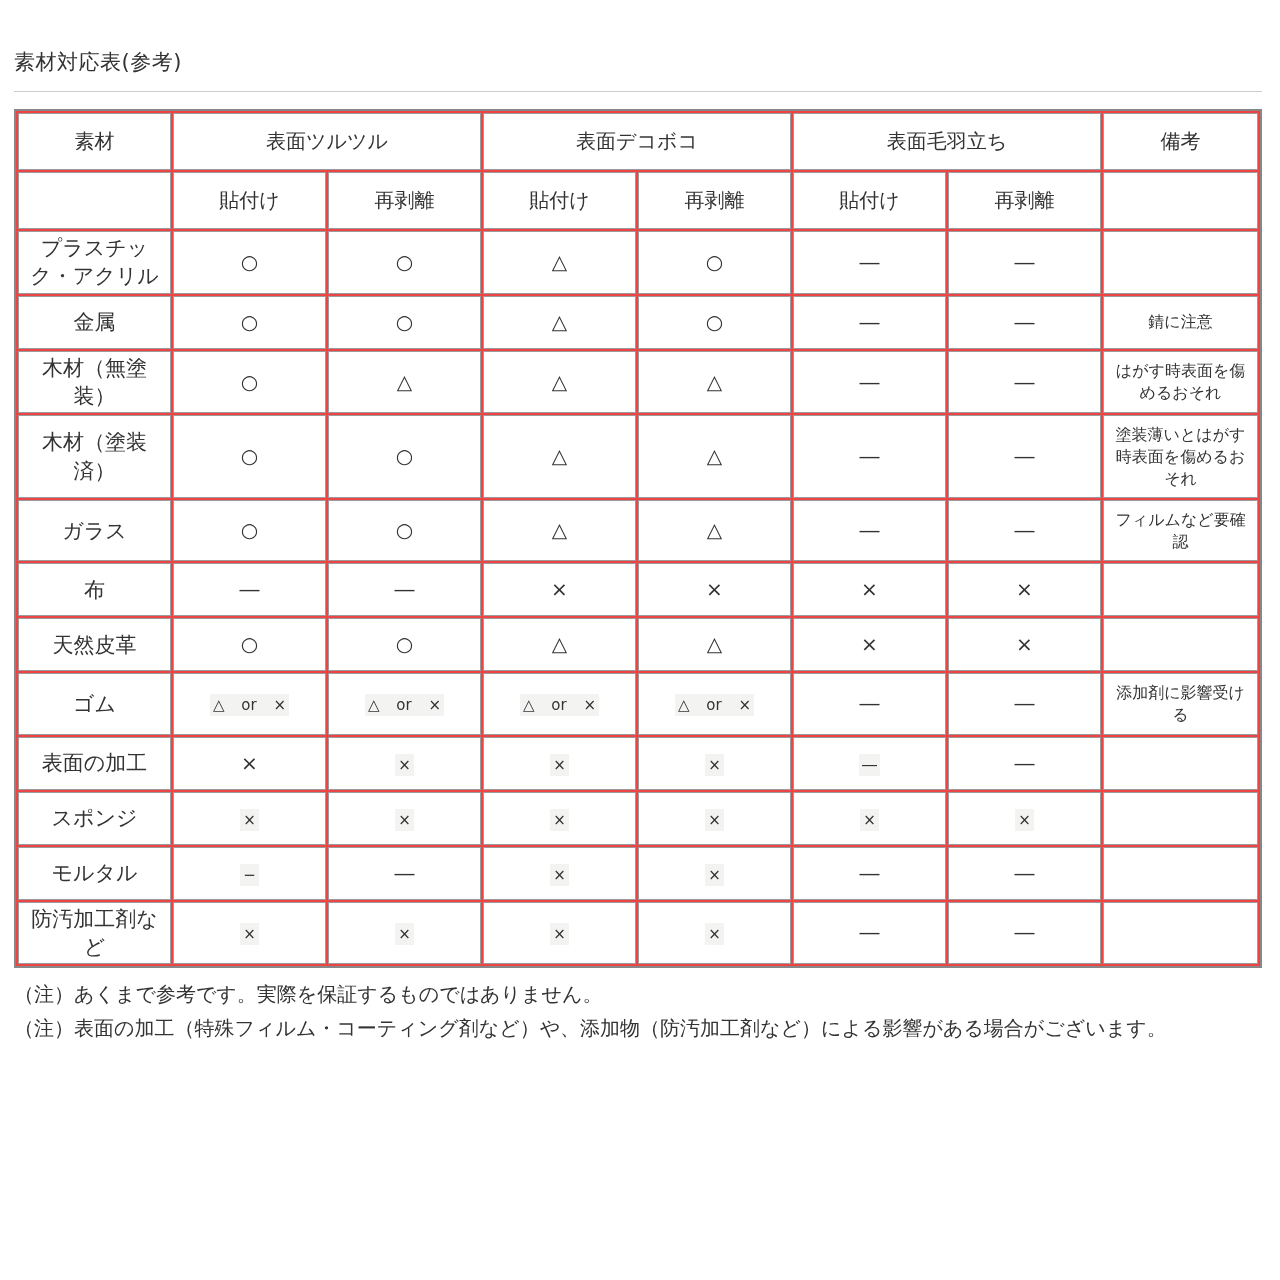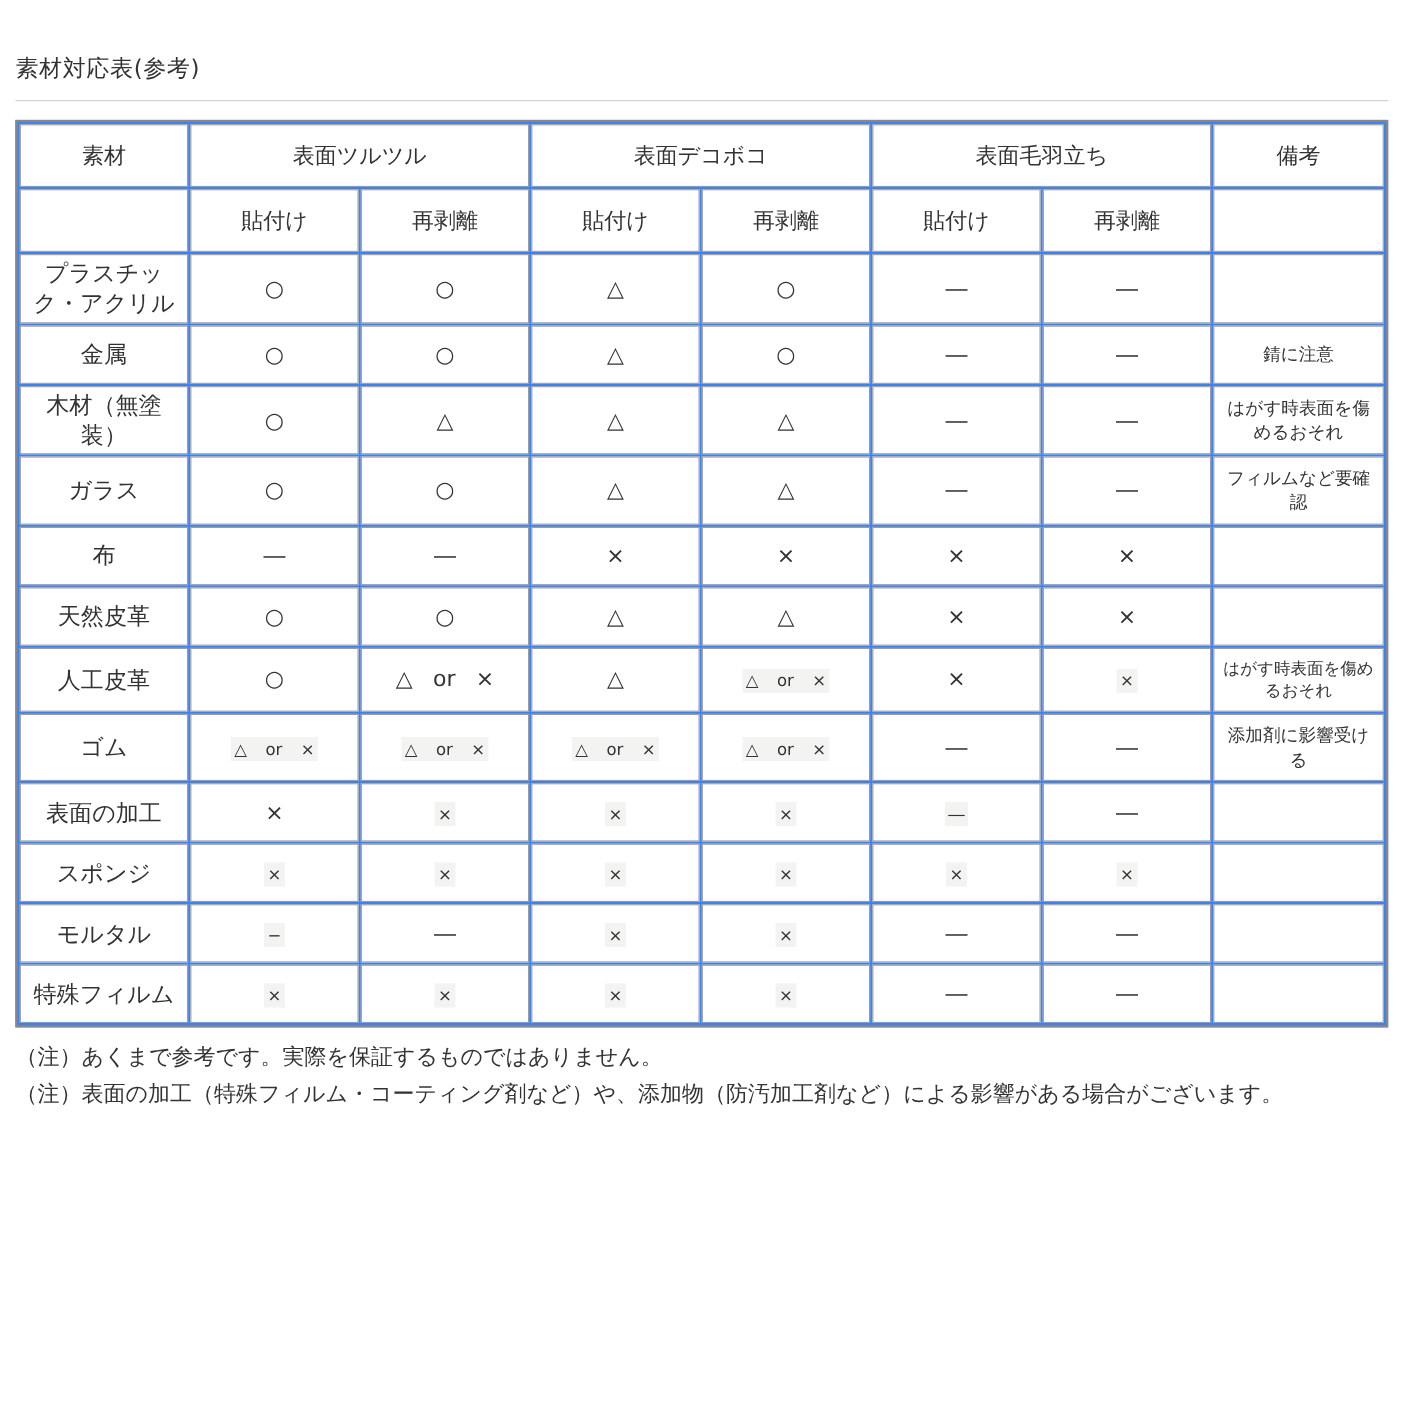--- a/index.html
+++ b/index.html
@@ -8,21 +8,21 @@
 
   .title { font-size:21px; font-weight:normal; margin:0 0 15px 0; color:#333; letter-spacing:0.5px; }
   .divider { border:none; border-top:1px solid #cccccc; margin:0 0 17px 0; }
 
   table.compat {
     width:1248px;
     table-layout:fixed;
     border-collapse:separate;
     border-spacing:2px;
     border:2px solid #878787;
-    background:#3b82f6;
+    background:#ef4444;
   }
   .compat th, .compat td {
     border:1px solid #9b9b9b;
     background:#ffffff;
     text-align:center;
     vertical-align:middle;
     font-weight:normal;
     font-size:20px;
     color:#333;
     padding:12px 6px;
@@ -104,20 +104,30 @@
           <th class="mat">木材（無塗装）</th>
           <td><span class="sym">○</span></td>
           <td><span class="sym">△</span></td>
           <td><span class="sym">△</span></td>
           <td><span class="sym">△</span></td>
           <td><span class="sym">―</span></td>
           <td><span class="sym">―</span></td>
           <td class="remark">はがす時表面を傷めるおそれ</td>
         </tr>
         <tr>
+          <th class="mat">木材（塗装済）</th>
+          <td><span class="sym">○</span></td>
+          <td><span class="sym">○</span></td>
+          <td><span class="sym">△</span></td>
+          <td><span class="sym">△</span></td>
+          <td><span class="sym">―</span></td>
+          <td><span class="sym">―</span></td>
+          <td class="remark">塗装薄いとはがす時表面を傷めるおそれ</td>
+        </tr>
+        <tr>
           <th class="mat">ガラス</th>
           <td><span class="sym">○</span></td>
           <td><span class="sym">○</span></td>
           <td><span class="sym">△</span></td>
           <td><span class="sym">△</span></td>
           <td><span class="sym">―</span></td>
           <td><span class="sym">―</span></td>
           <td class="remark">フィルムなど要確認</td>
         </tr>
         <tr>
@@ -132,30 +142,20 @@
         </tr>
         <tr>
           <th class="mat">天然皮革</th>
           <td><span class="sym">○</span></td>
           <td><span class="sym">○</span></td>
           <td><span class="sym">△</span></td>
           <td><span class="sym">△</span></td>
           <td><span class="sym">×</span></td>
           <td><span class="sym">×</span></td>
           <td class="remark"></td>
-        </tr>
-        <tr>
-          <th class="mat">人工皮革</th>
-          <td><span class="sym">○</span></td>
-          <td><span class="sym">△ or ×</span></td>
-          <td><span class="sym">△</span></td>
-          <td><span class="sym hl">△ or ×</span></td>
-          <td><span class="sym">×</span></td>
-          <td><span class="sym hl">×</span></td>
-          <td class="remark small">はがす時表面を傷めるおそれ</td>
         </tr>
         <tr>
           <th class="mat">ゴム</th>
           <td><span class="sym hl">△ or ×</span></td>
           <td><span class="sym hl">△ or ×</span></td>
           <td><span class="sym hl">△ or ×</span></td>
           <td><span class="sym hl">△ or ×</span></td>
           <td><span class="sym">―</span></td>
           <td><span class="sym">―</span></td>
           <td class="remark">添加剤に影響受ける</td>
@@ -184,21 +184,21 @@
           <th class="mat">モルタル</th>
           <td><span class="sym hl">−</span></td>
           <td><span class="sym">―</span></td>
           <td><span class="sym hl">×</span></td>
           <td><span class="sym hl">×</span></td>
           <td><span class="sym">―</span></td>
           <td><span class="sym">―</span></td>
           <td class="remark"></td>
         </tr>
         <tr>
-          <th class="mat">特殊フィルム</th>
+          <th class="mat">防汚加工剤など</th>
           <td><span class="sym hl">×</span></td>
           <td><span class="sym hl">×</span></td>
           <td><span class="sym hl">×</span></td>
           <td><span class="sym hl">×</span></td>
           <td><span class="sym">―</span></td>
           <td><span class="sym">―</span></td>
           <td class="remark"></td>
         </tr>
       </tbody>
   </table>

